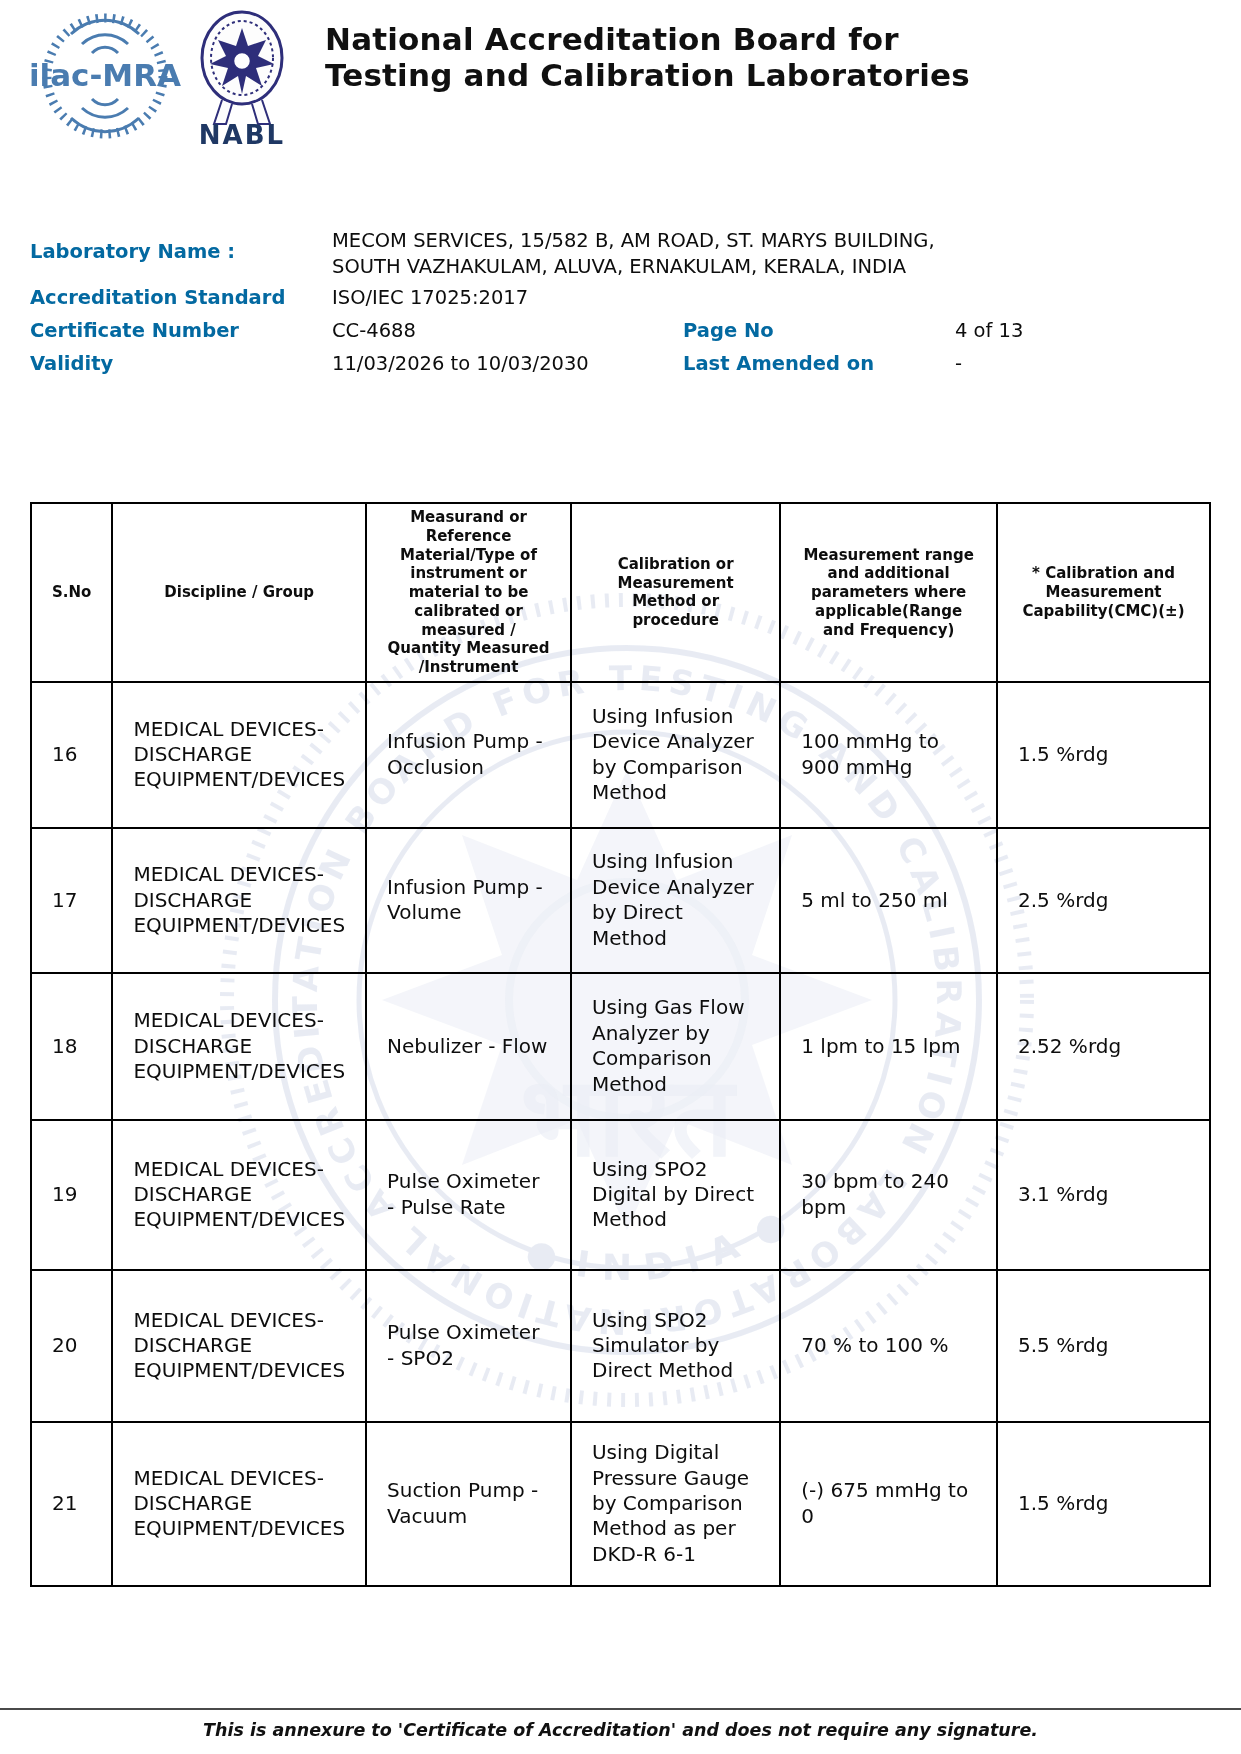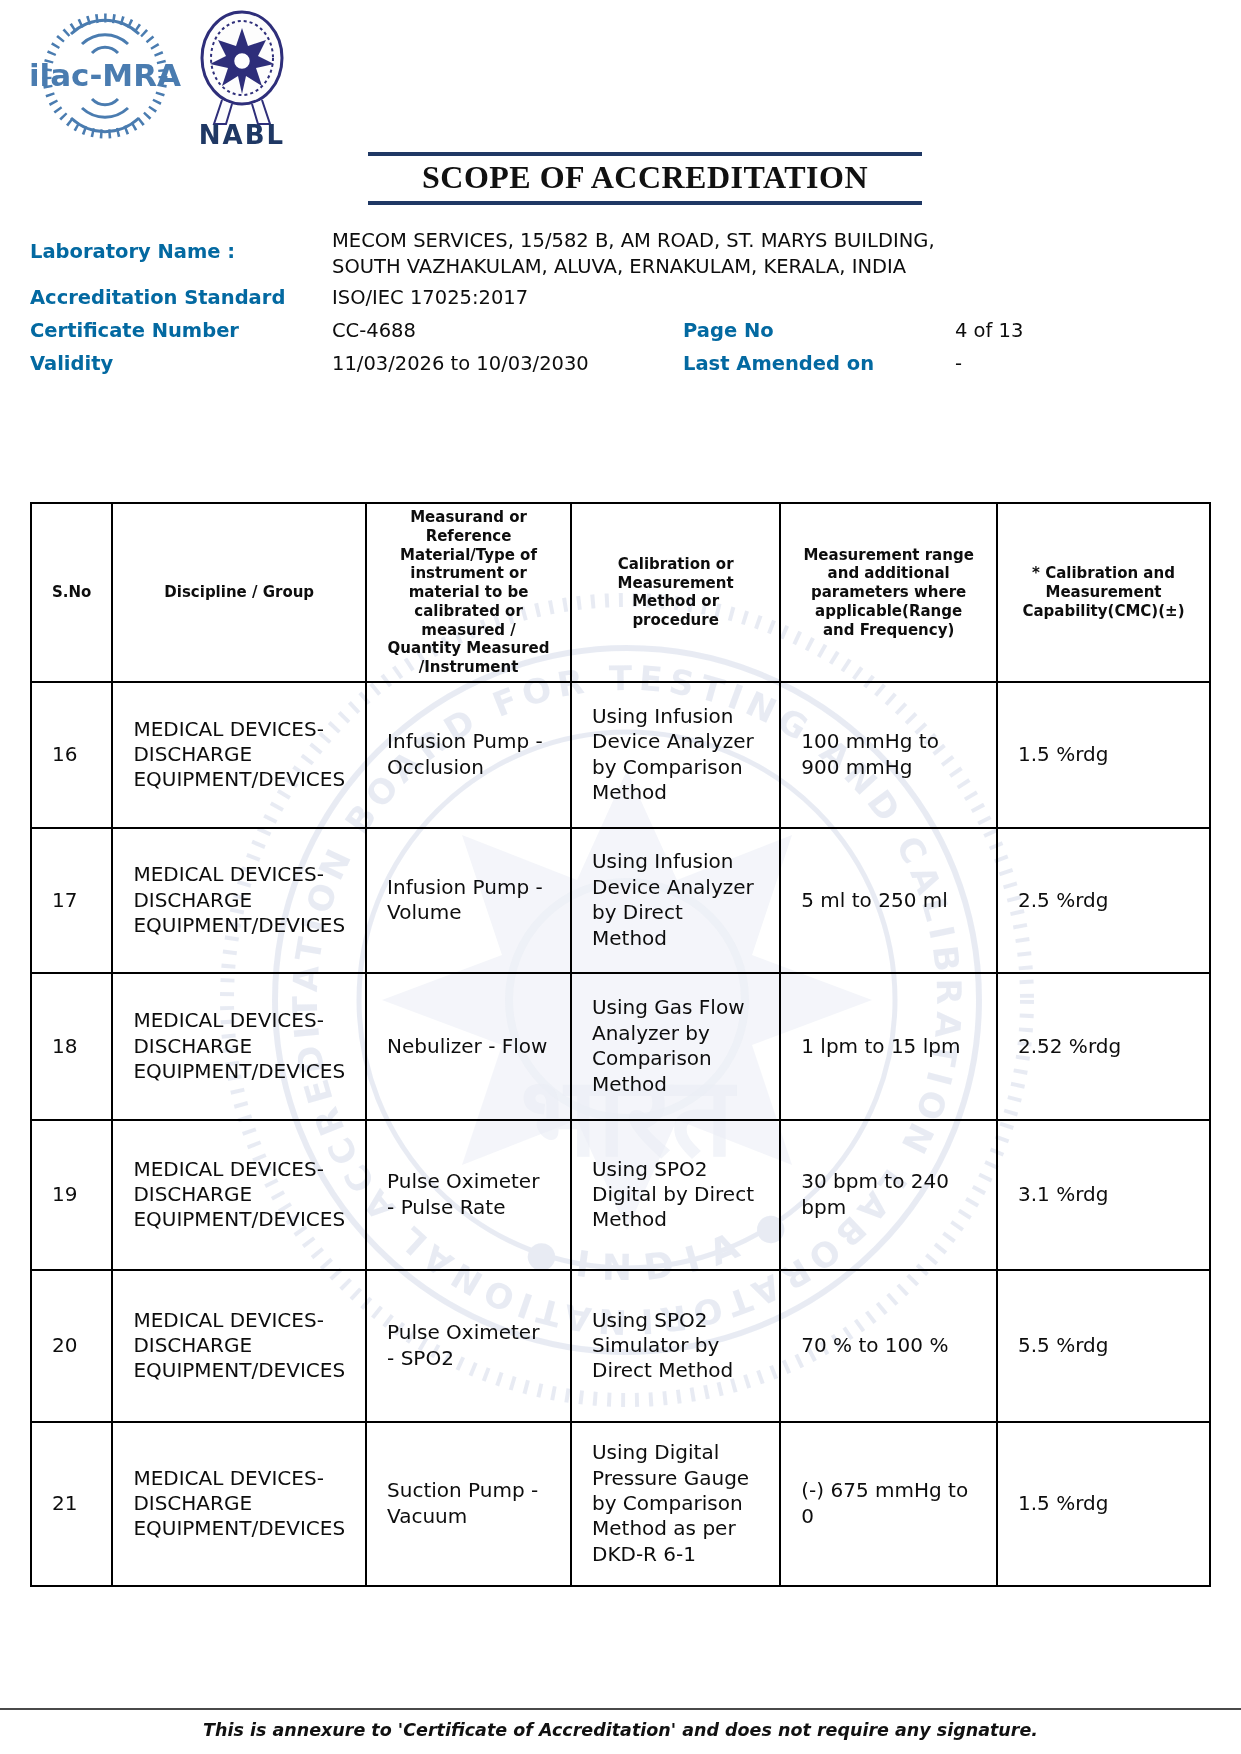--- a/index.html
+++ b/index.html
@@ -118,27 +118,24 @@
       <path d="M30,94 L22,118 L34,118 L40,98" stroke-width="2" fill="#fdfdfd"></path>
       <path d="M70,94 L78,118 L66,118 L60,98" stroke-width="2" fill="#fdfdfd"></path>
     </g>
     <path fill="#2e2e7a" d="M50,22 L56,40 L74,34 L66,50 L82,58 L64,62 L70,80 L54,70 L50,88 L46,70 L30,80 L36,62 L18,58 L34,50 L26,34 L44,40 Z"></path>
     <circle cx="50" cy="55" r="9" fill="#fff"></circle>
     <circle cx="50" cy="55" r="9" fill="none" stroke="#2e2e7a" stroke-width="2.5"></circle>
     <text x="50" y="138" text-anchor="middle" font-size="26" font-weight="bold" letter-spacing="2" fill="#1f3864" font-family="DejaVu Sans, sans-serif">NABL</text>
   </svg>
 
   <div class="org-title">
+    <div>National Accreditation Board for</div>
+    <div>Testing and Calibration Laboratories</div>
   </div>
 
-  <div class="scope-wrap">
-    <div class="scope-rule"></div>
-    <div class="scope-title">SCOPE OF ACCREDITATION</div>
-    <div class="scope-rule"></div>
-  </div>
 
   <div class="details">
     <div class="dl" style="left:30px;top:240px">Laboratory Name :</div>
     <div class="dv" style="left:332px;top:228px;width:658px;line-height:1.35">MECOM SERVICES, 15/582 B, AM ROAD, ST. MARYS BUILDING, SOUTH VAZHAKULAM, ALUVA, ERNAKULAM, KERALA, INDIA</div>
 
     <div class="dl" style="left:30px;top:286px">Accreditation Standard</div>
     <div class="dv" style="left:332px;top:286px">ISO/IEC 17025:2017</div>
 
     <div class="dl" style="left:30px;top:319px">Certificate Number</div>
     <div class="dv" style="left:332px;top:319px">CC-4688</div>

